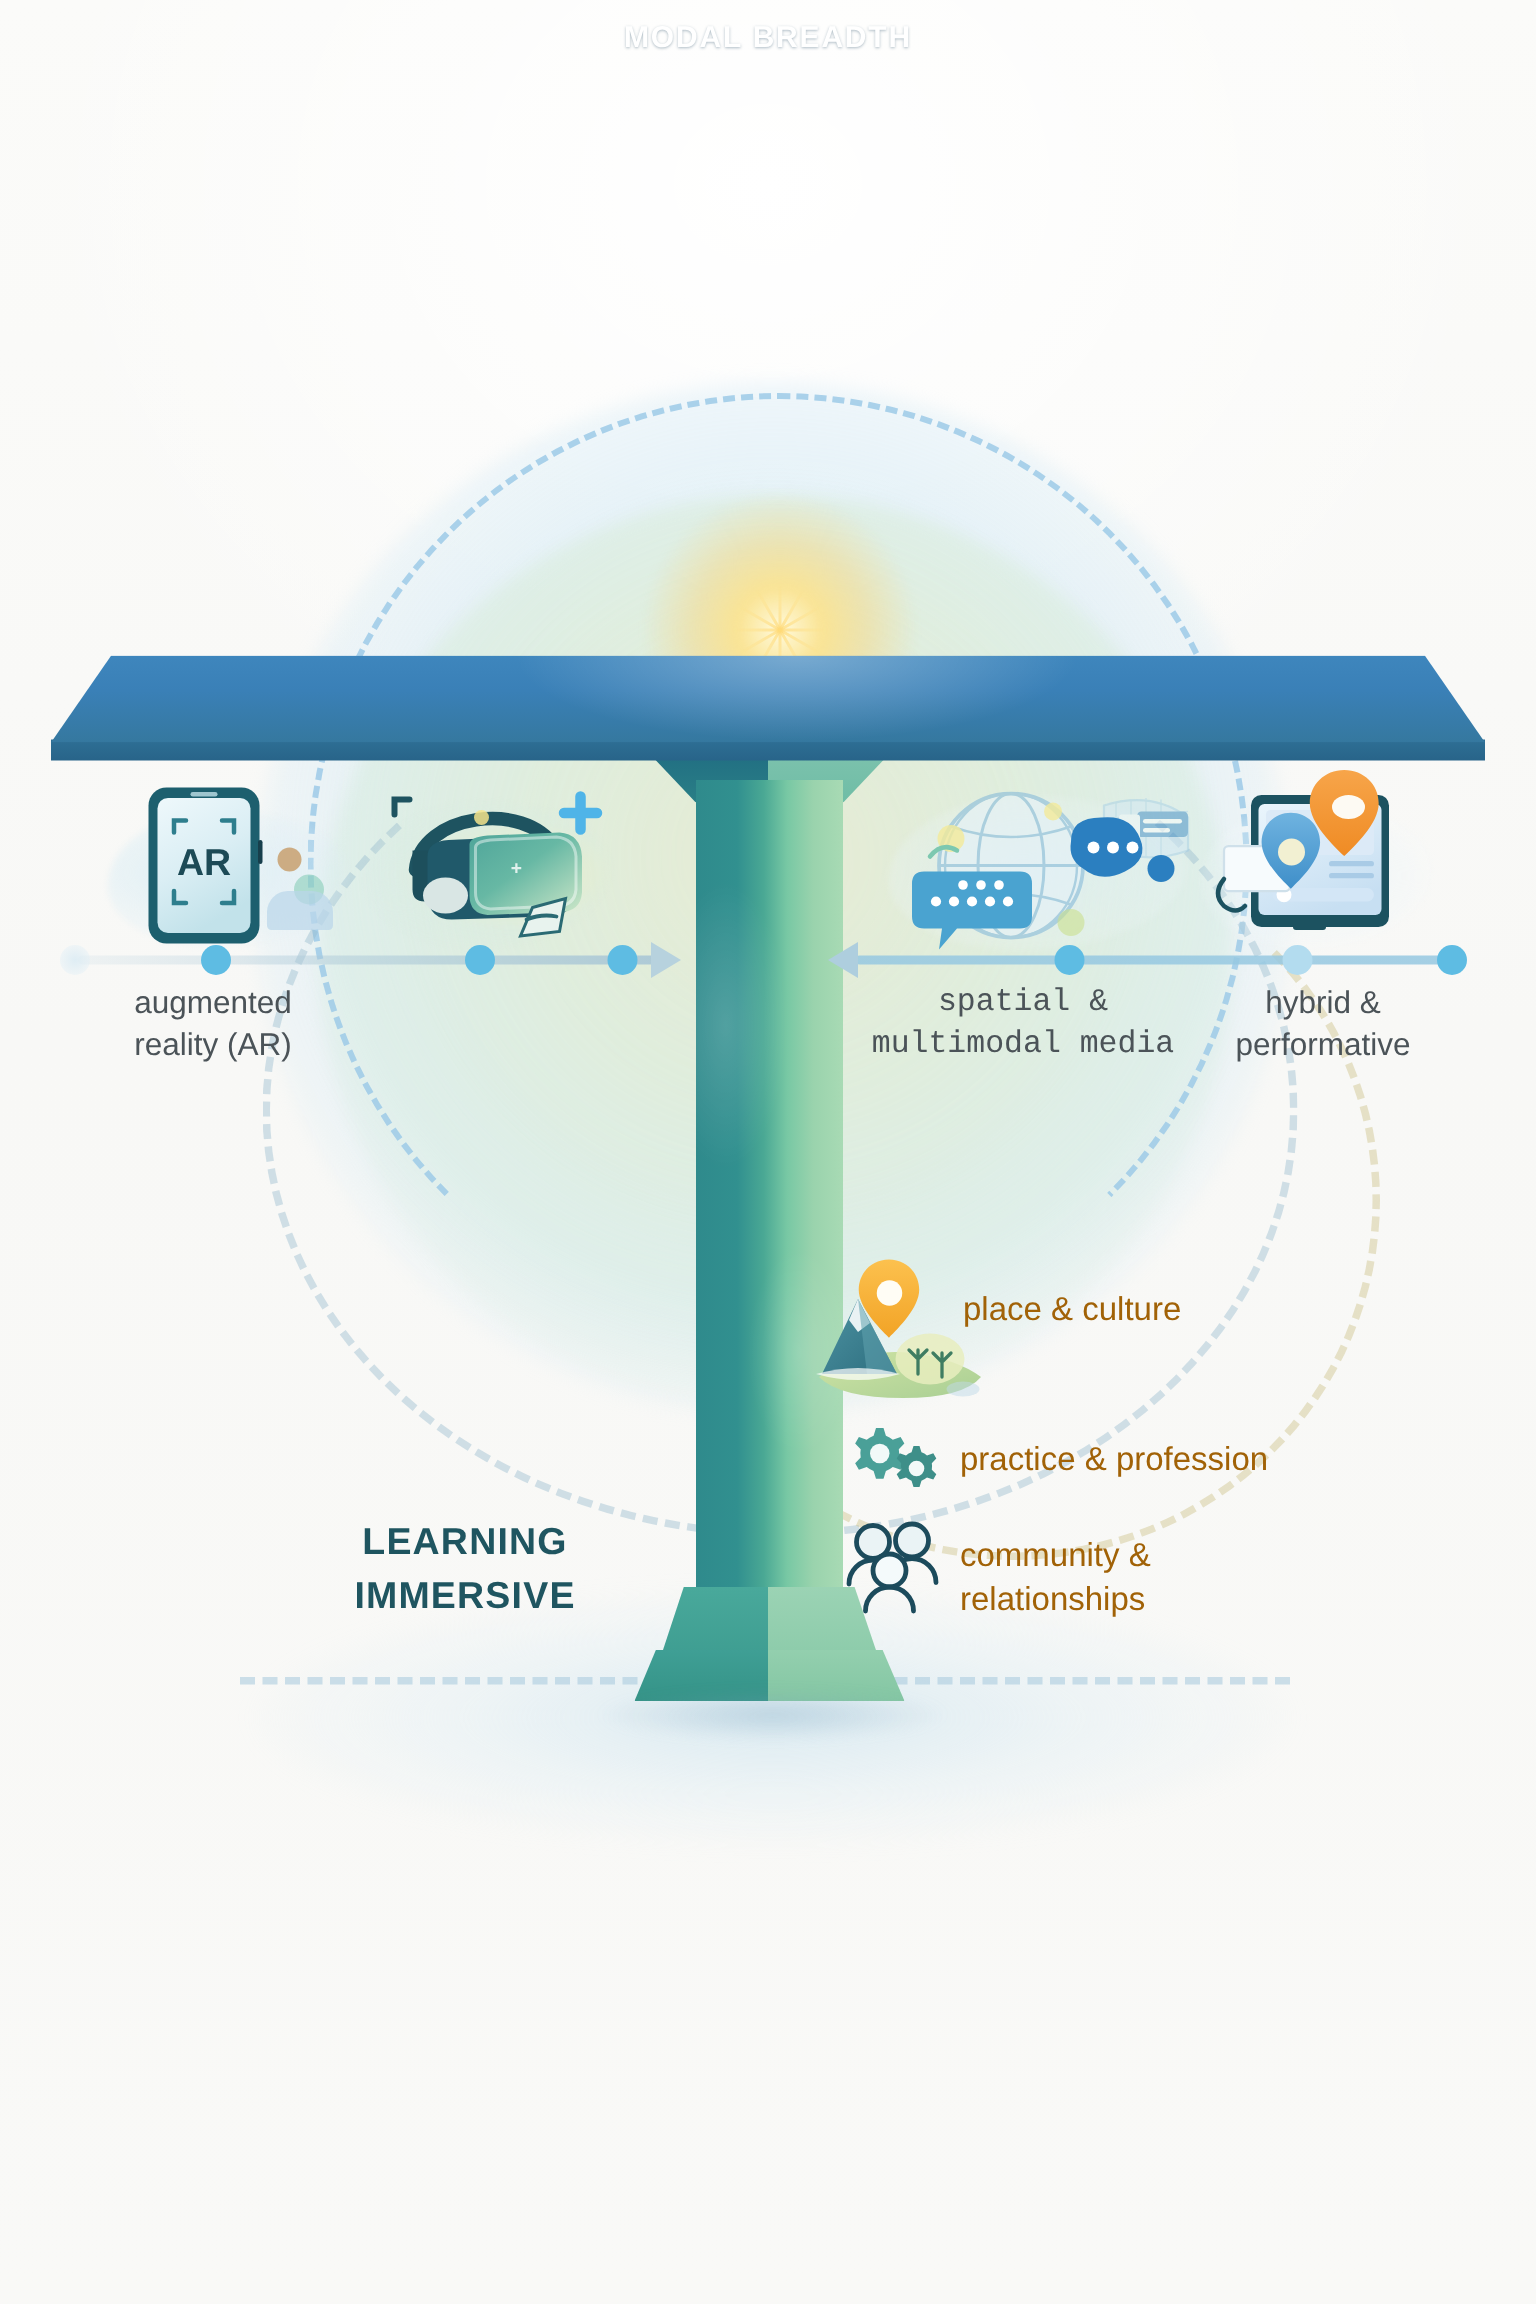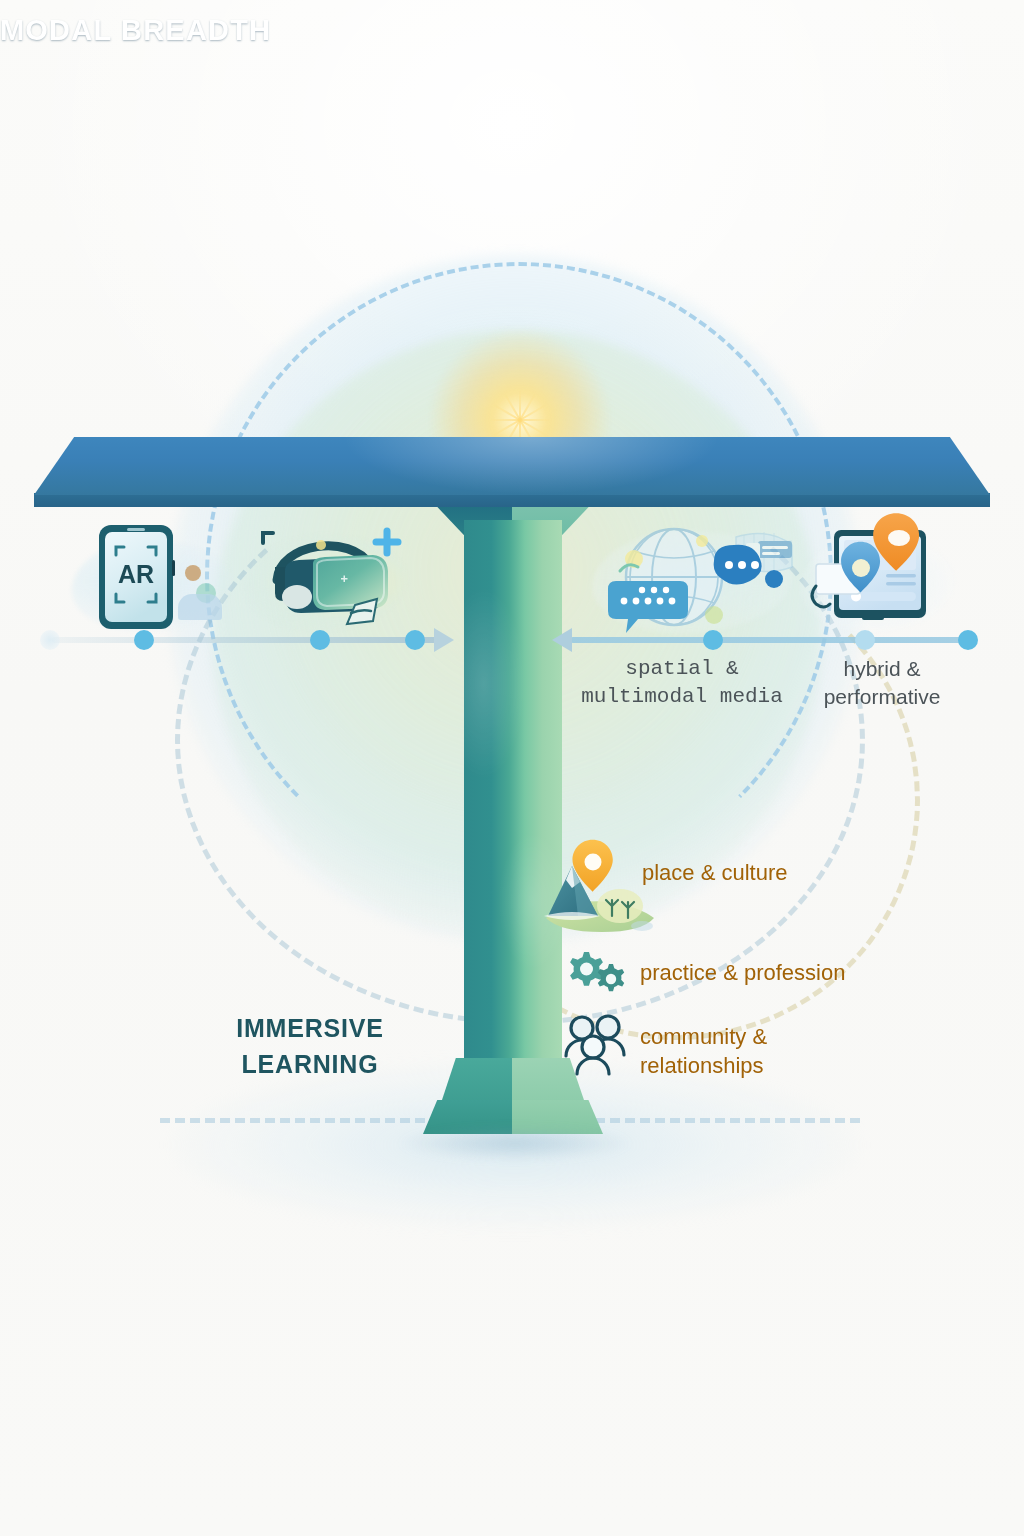--- a/index.html
+++ b/index.html
@@ -190,23 +190,23 @@
     background: linear-gradient(180deg, #3e86bd 0%, #3a80b7 40%, #35789f 100%);
     clip-path: polygon(4.2% 0, 95.8% 0, 100% 100%, 0 100%);
   }
   .banner-glow {
     position: absolute; inset: 0;
     background: radial-gradient(ellipse 28% 140% at 52% 0%, rgba(255,255,255,0.30), rgba(255,255,255,0) 70%);
   }
   .banner-title {
     position: absolute;
     left: 0; right: 0; top: 14px;
-    text-align: left;
+    text-align: center;
     color: #ffffff;
-    font-size: 29px;
+    font-size: 20px;
     font-weight: bold;
     letter-spacing: 1.2px;
     text-shadow: 0 1px 2px rgba(20,60,90,0.35);
   }
   .banner-edge {
     position: absolute;
     left: 34px; top: 493px;
     width: 956px; height: 14px;
     background: linear-gradient(180deg, #2e6f95 0%, #286489 100%);
   }
@@ -481,20 +481,24 @@
   <div class="node-dot" style="left:134px;"></div>
   <div class="node-dot" style="left:310px;"></div>
   <div class="node-dot" style="left:405px;"></div>
 
   <div class="axis right"></div>
   <div class="axis-arrow left"></div>
   <div class="node-dot" style="left:703px;"></div>
   <div class="node-dot faint" style="left:855px;"></div>
   <div class="node-dot" style="left:958px;"></div>
 
+  <div class="axis-label" style="left:52px; top:655px; width:180px;">
+    <div>augmented</div>
+    <div>reality (AR)</div>
+  </div>
   <div class="axis-label" style="left:576px; top:655px; width:212px;font-family:Liberation Mono, monospace;">
     <div>spatial &amp;</div>
     <div>multimodal media</div>
   </div>
   <div class="axis-label" style="left:792px; top:655px; width:180px;">
     <div>hybrid &amp;</div>
     <div>performative</div>
   </div>
 
   <div class="depth-item" style="left:542px; top:840px;">
@@ -559,17 +563,17 @@
         <path d="M15 60 a16 16 0 0 1 32 0"></path>
       </g>
     </svg>
   </div>
   <div class="depth-label" style="left:640px; top:1022px;">
     <div>community &amp;</div>
     <div>relationships</div>
   </div>
 
   <div class="label-immersive">
+    <div>LEARNING</div>
     <div>IMMERSIVE</div>
-    <div>LEARNING</div>
   </div>
 
 </div>
 
 </body></html>

